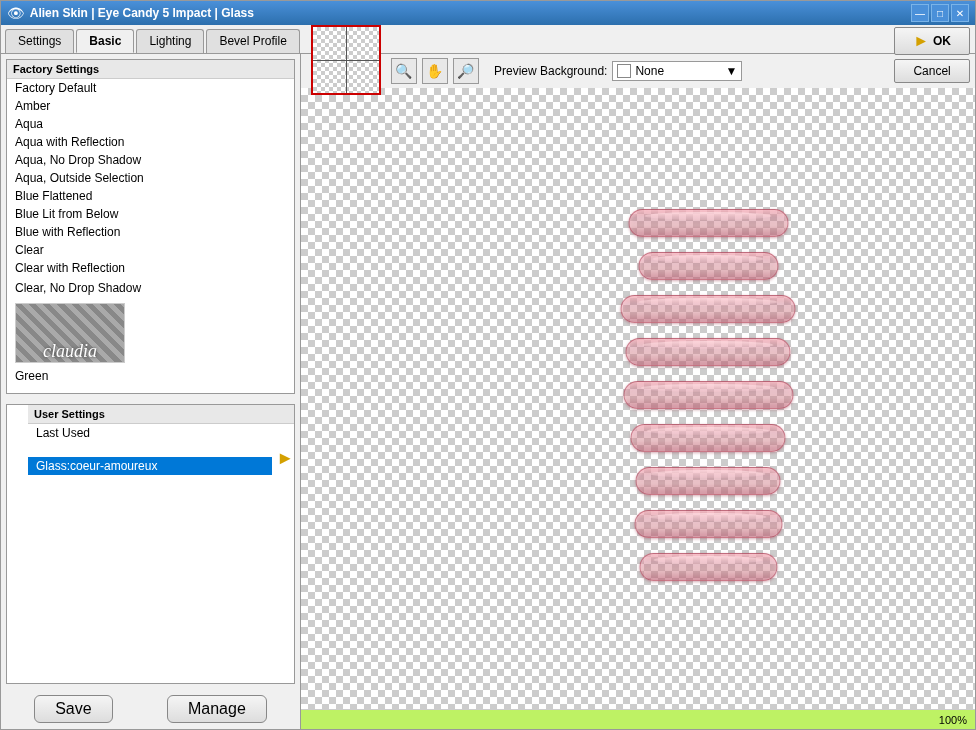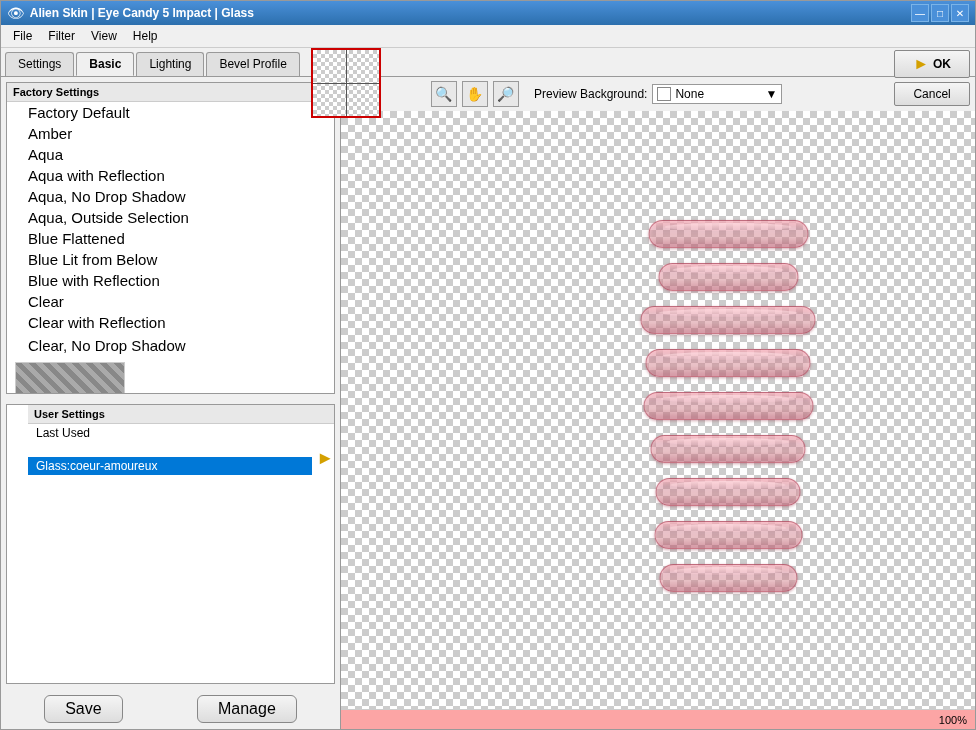--- a/index.html
+++ b/index.html
@@ -90,43 +90,43 @@
       z-index: 1;
       font-weight: bold;
     }
     .main-content {
       display: flex;
       flex: 1;
       border-top: 1px solid #999;
       overflow: hidden;
     }
     .left-panel {
-      width: 340px;
+      width: 300px;
       flex-shrink: 0;
       display: flex;
       flex-direction: column;
       border-right: 1px solid #999;
       background: #f0f0f0;
     }
     .section-header {
       background: #e8e8e8;
       padding: 3px 6px;
       font-size: 11px;
       font-weight: bold;
       border-bottom: 1px solid #ccc;
     }
     .list-container {
       flex: 1;
       overflow-y: auto;
       position: relative;
     }
     .list-item {
-      padding: 2px 21px;
-      cursor: pointer;
-      font-size: 15px;
+      padding: 2px 8px;
+      cursor: pointer;
+      font-size: 12px;
     }
     .user-settings-section {
       border: 1px solid #999;
       margin: 5px;
       background: white;
       height: 280px;
       display: flex;
       flex-direction: column;
       overflow: hidden;
       padding-left: 21px;
@@ -209,21 +209,21 @@
       cursor: pointer;
       font-size: 12px;
       border-radius: 2px;
     }
     .arrow-icon {
       color: #d4a000;
       font-size: 16px;
     }
     .status-bar {
       height: 20px;
-      background: #fca5a5;
+      background: #bef264;
       border-top: 1px solid #ccc;
       display: flex;
       align-items: center;
       justify-content: flex-end;
       padding: 0 8px;
       font-size: 11px;
       flex-shrink: 0;
     }
     
     .list-container::-webkit-scrollbar {
@@ -285,26 +285,20 @@
       <span style="font-size:14px;">👁</span>
       <span class="title-text">Alien Skin | Eye Candy 5 Impact | Glass</span>
     </div>
     <div class="title-buttons">
       <button class="title-btn">—</button>
       <button class="title-btn">□</button>
       <button class="title-btn close">✕</button>
     </div>
   </div>
 
-  <div class="menu-bar">
-    <div class="menu-item">File</div>
-    <div class="menu-item">Filter</div>
-    <div class="menu-item">View</div>
-    <div class="menu-item">Help</div>
-  </div>
 
   <div style="display:flex; align-items:flex-start; position: relative;">
     <div class="tabs-area">
       <div class="tab">Settings</div>
       <div class="tab active">Basic</div>
       <div class="tab">Lighting</div>
       <div class="tab">Bevel Profile</div>
     </div>
 
     <div style="position:absolute; left:310px; top:0px; z-index:5;">

